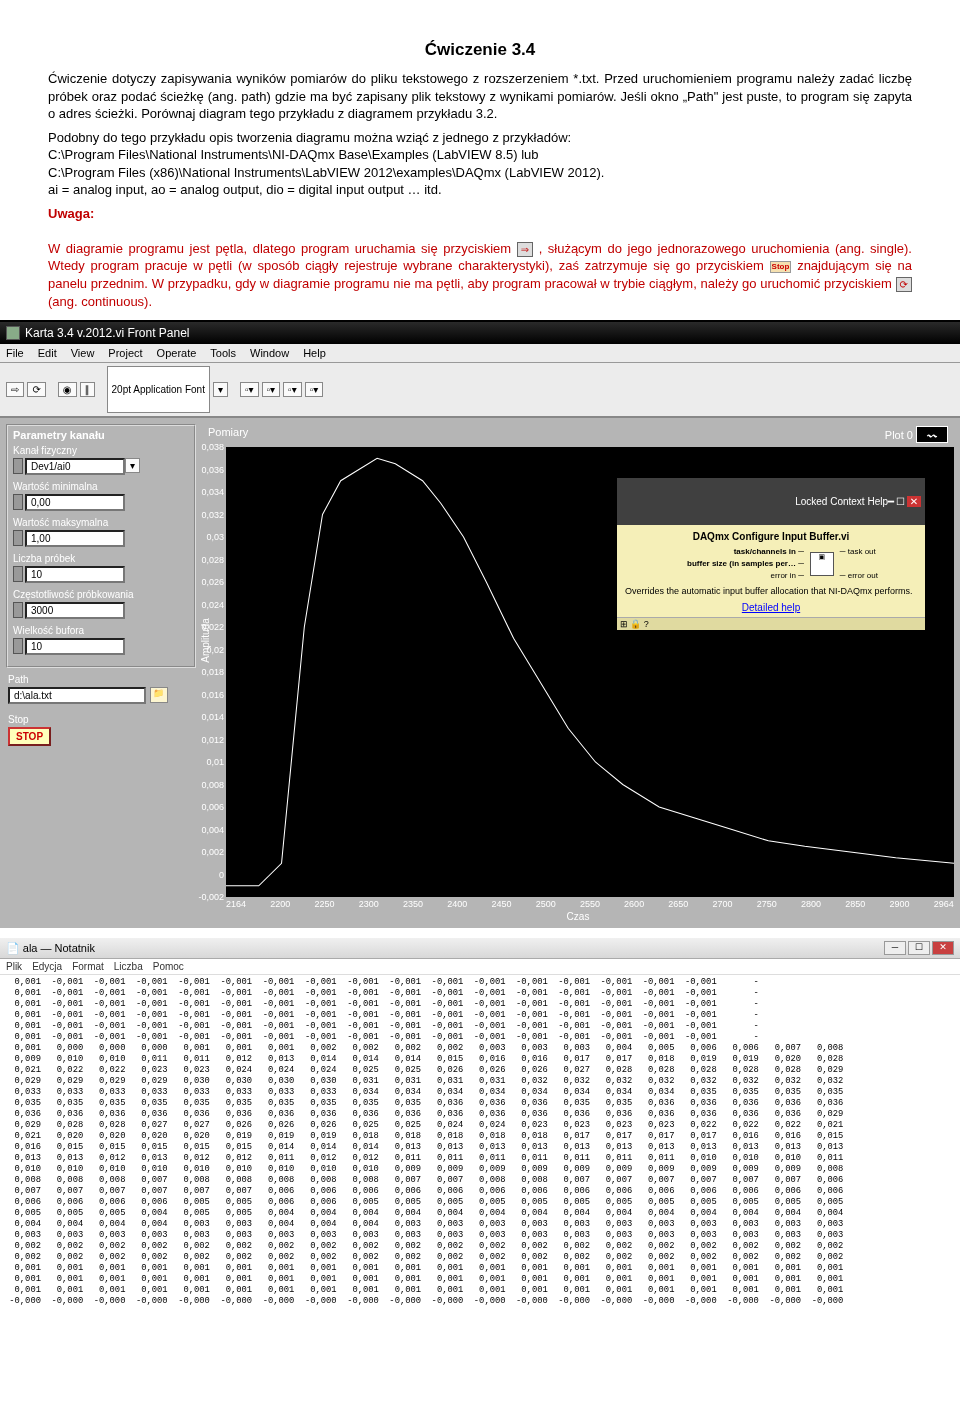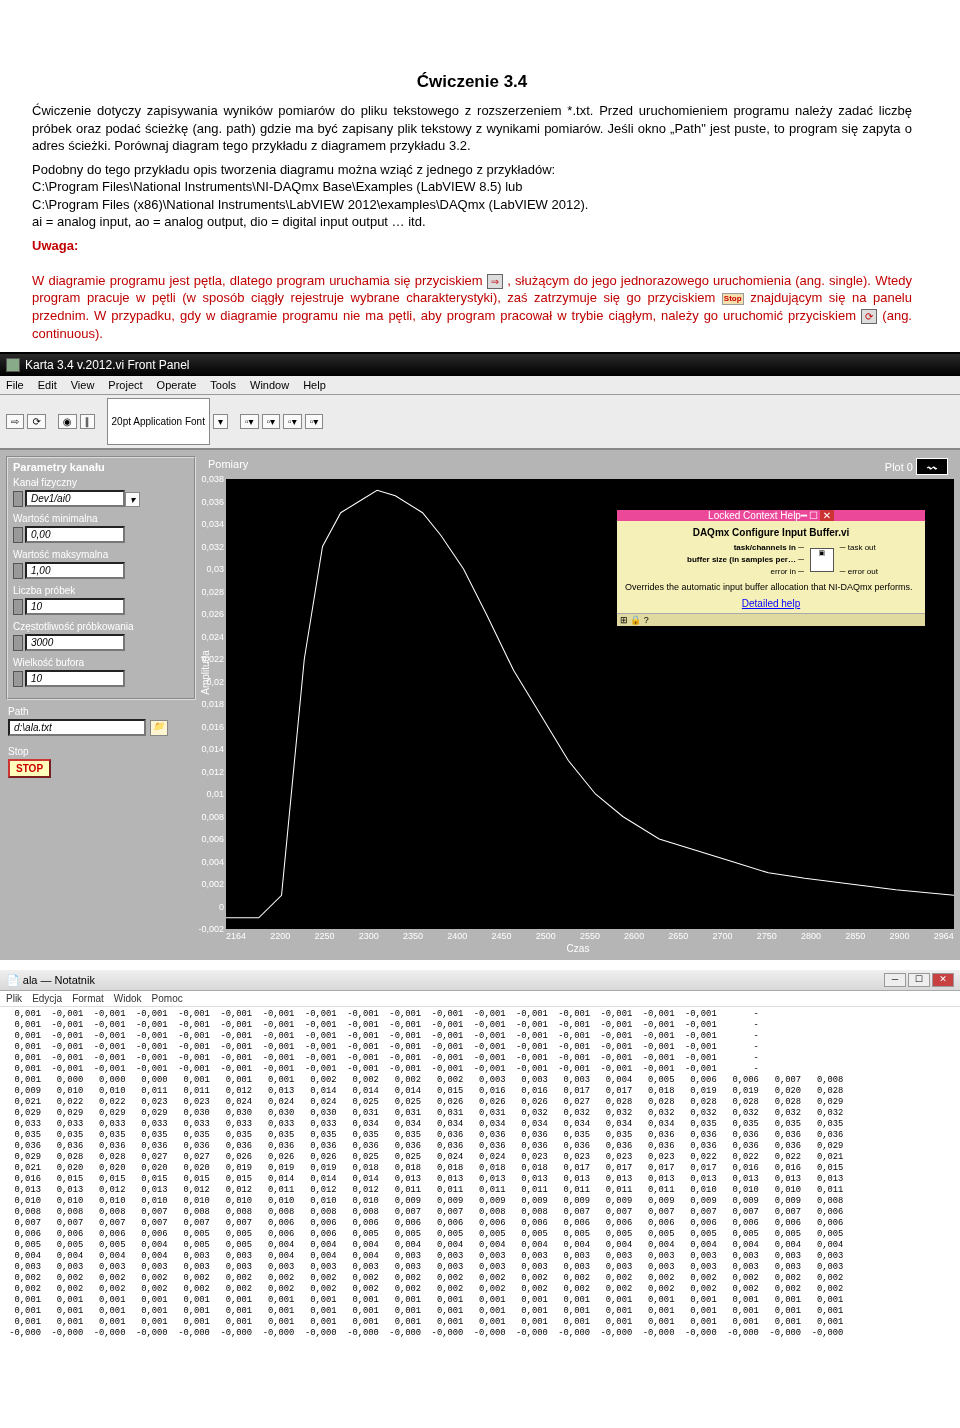--- a/index.html
+++ b/index.html
@@ -3,21 +3,21 @@
 <meta charset="utf-8">
 <style>
   * { box-sizing: border-box; }
   body {
     margin: 0;
     font-family: Arial, sans-serif;
     background: #fff;
     width: 960px;
     font-size: 13px;
   }
-  .doc-text { padding: 40px 48px 10px 32px; margin-top: 32px; }
+  .doc-text { padding: 40px 48px 10px 48px; }
   .title-line {
     text-align: center;
     font-weight: bold;
     font-size: 17px;
     margin-bottom: 10px;
   }
   .para {
     text-align: justify;
     line-height: 1.35;
     margin-bottom: 6px;
@@ -75,21 +75,21 @@
   }
   .group-box {
     border: 2px groove #ddd;
     background: #b5b5b5;
     padding: 5px;
     margin-bottom: 6px;
   }
   .gbox-title { color: #fff; font-size: 11px; margin: -2px 0 4px 0; font-weight: bold;}
   .field-lbl { color: #fff; font-size: 10px; margin-bottom: 2px; }
   .field-ctrl {
-    display: flex; align-items: flex-end; margin-bottom: 6px; font-style: italic;
+    display: flex; align-items: flex-start; margin-bottom: 6px;
   }
   .spinner { width: 10px; height: 16px; background: #999; border:1px solid #555; margin-right:2px;}
   .field-input {
     border: 2px inset #777; background: #fff; padding: 1px 4px; font-size: 10px; width: 100px; display:inline-block;
   }
   .path-box { border: 2px inset #777; background: #fff; padding: 1px 4px; font-size: 10px; width: 138px; display:inline-block;}
   .folder-btn { display:inline-block; width:18px; height:16px; background:#fdf6d0; border:1px solid #888; margin-left:4px; font-size:9px; text-align:center;}
   .stop-btn { display:inline-block; border:2px outset #c33; background:#ffb; color:#c00; font-weight:bold; padding:2px 6px; font-size:10px;}
 
   .chart-area {
@@ -115,21 +115,21 @@
 
   .ctx-help {
     position:absolute;
     right: 28px; top: 30px;
     width: 310px;
     background: #fff;
     border: 1px solid #000;
     font-size:10px;
     z-index: 5;
   }
-  .ctx-tb { background:#ec4899; color:#fff; padding:0 4px; display:flex; justify-content:center;}
+  .ctx-tb { background:#404040; color:#fff; padding:18px 4px; display:flex; justify-content:flex-end;}
   .ctx-tb .x { background:#c33; color:#fff; width:14px;text-align:center;}
   .ctx-body { background:#f5efb8; padding:6px 8px 4px 8px; }
   .ctx-title { text-align:center; font-weight:bold; margin-bottom:4px; font-size:10px;}
   .ctx-diagram { font-size:9px; margin:4px 0; }
   .ctx-desc { font-size:9px; margin-top:4px;}
   .ctx-link { color:#00f; text-decoration:underline; text-align:center; font-size:10px; margin-top:6px;}
   .ctx-foot { border-top:1px solid #aaa; background:#e0daa0; padding:1px 3px; font-size:9px;}
 
   
   .notepad {
@@ -353,21 +353,21 @@
 
 <div class="notepad" style="margin-top:10px;">
   <div class="np-title">
     <span><span>📄</span> <span>ala — Notatnik</span></span>
     <div class="btns">
       <div>─</div>
       <div>☐</div>
       <div class="cl">✕</div>
     </div>
   </div>
-  <div class="np-menu" id="np-menu"><span>Plik</span><span>Edycja</span><span>Format</span><span>Widok</span><span>Pomoc</span></div>
+  <div class="np-menu" id="np-menu"><span>Plik</span><span>Edycja</span><span>Format</span><span>Liczba</span><span>Pomoc</span></div>
   <div class="np-body" id="np-body">  0,001  -0,001  -0,001  -0,001  -0,001  -0,001  -0,001  -0,001  -0,001  -0,001  -0,001  -0,001  -0,001  -0,001  -0,001  -0,001  -0,001       -
   0,001  -0,001  -0,001  -0,001  -0,001  -0,001  -0,001  -0,001  -0,001  -0,001  -0,001  -0,001  -0,001  -0,001  -0,001  -0,001  -0,001       -
   0,001  -0,001  -0,001  -0,001  -0,001  -0,001  -0,001  -0,001  -0,001  -0,001  -0,001  -0,001  -0,001  -0,001  -0,001  -0,001  -0,001       -
   0,001  -0,001  -0,001  -0,001  -0,001  -0,001  -0,001  -0,001  -0,001  -0,001  -0,001  -0,001  -0,001  -0,001  -0,001  -0,001  -0,001       -
   0,001  -0,001  -0,001  -0,001  -0,001  -0,001  -0,001  -0,001  -0,001  -0,001  -0,001  -0,001  -0,001  -0,001  -0,001  -0,001  -0,001       -
   0,001  -0,001  -0,001  -0,001  -0,001  -0,001  -0,001  -0,001  -0,001  -0,001  -0,001  -0,001  -0,001  -0,001  -0,001  -0,001  -0,001       -
   0,001   0,000   0,000   0,000   0,001   0,001   0,001   0,002   0,002   0,002   0,002   0,003   0,003   0,003   0,004   0,005   0,006   0,006   0,007   0,008
   0,009   0,010   0,010   0,011   0,011   0,012   0,013   0,014   0,014   0,014   0,015   0,016   0,016   0,017   0,017   0,018   0,019   0,019   0,020   0,028
   0,021   0,022   0,022   0,023   0,023   0,024   0,024   0,024   0,025   0,025   0,026   0,026   0,026   0,027   0,028   0,028   0,028   0,028   0,028   0,029
   0,029   0,029   0,029   0,029   0,030   0,030   0,030   0,030   0,031   0,031   0,031   0,031   0,032   0,032   0,032   0,032   0,032   0,032   0,032   0,032

